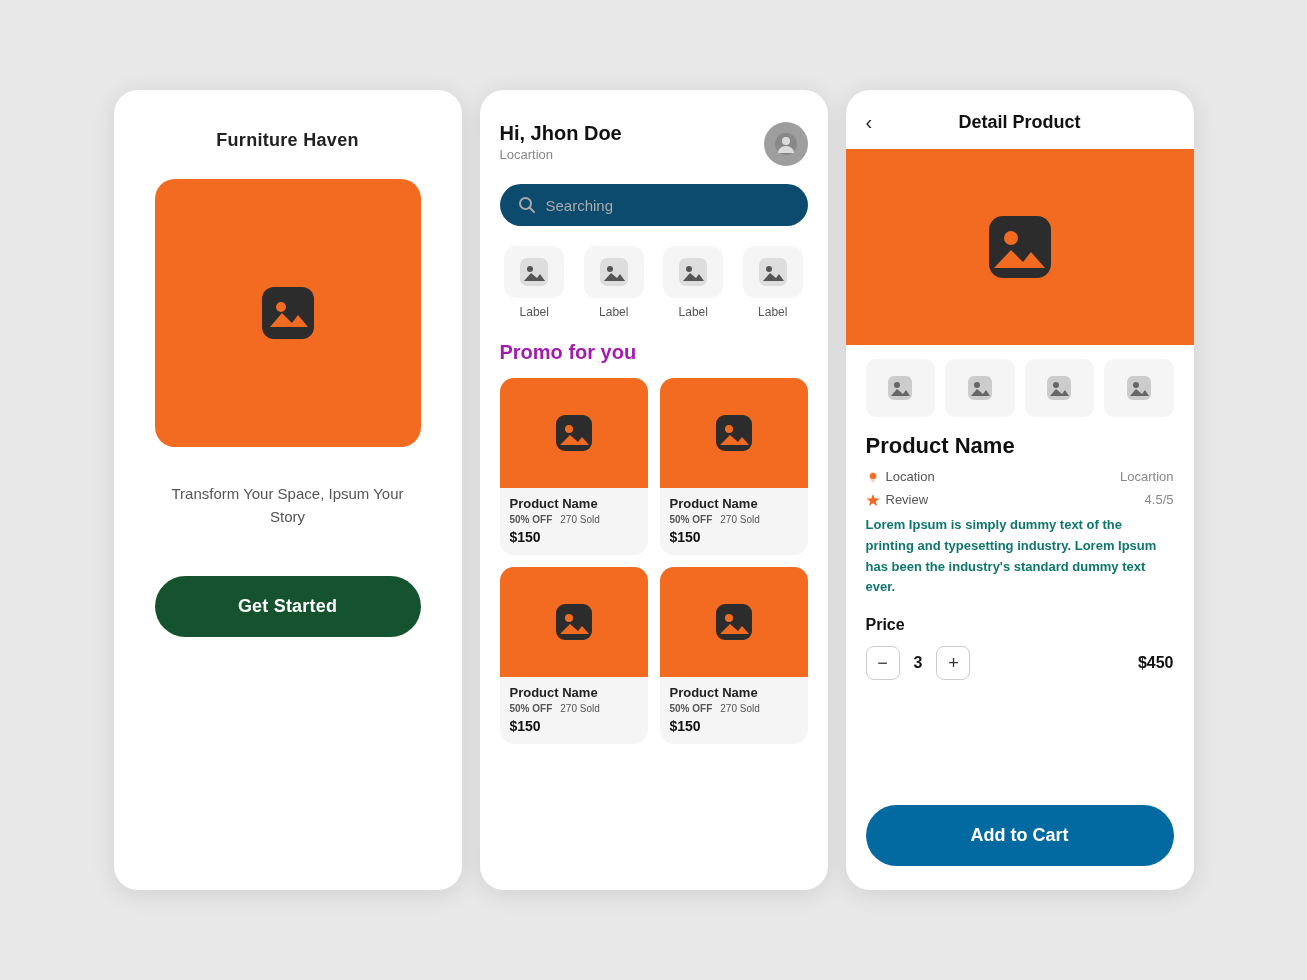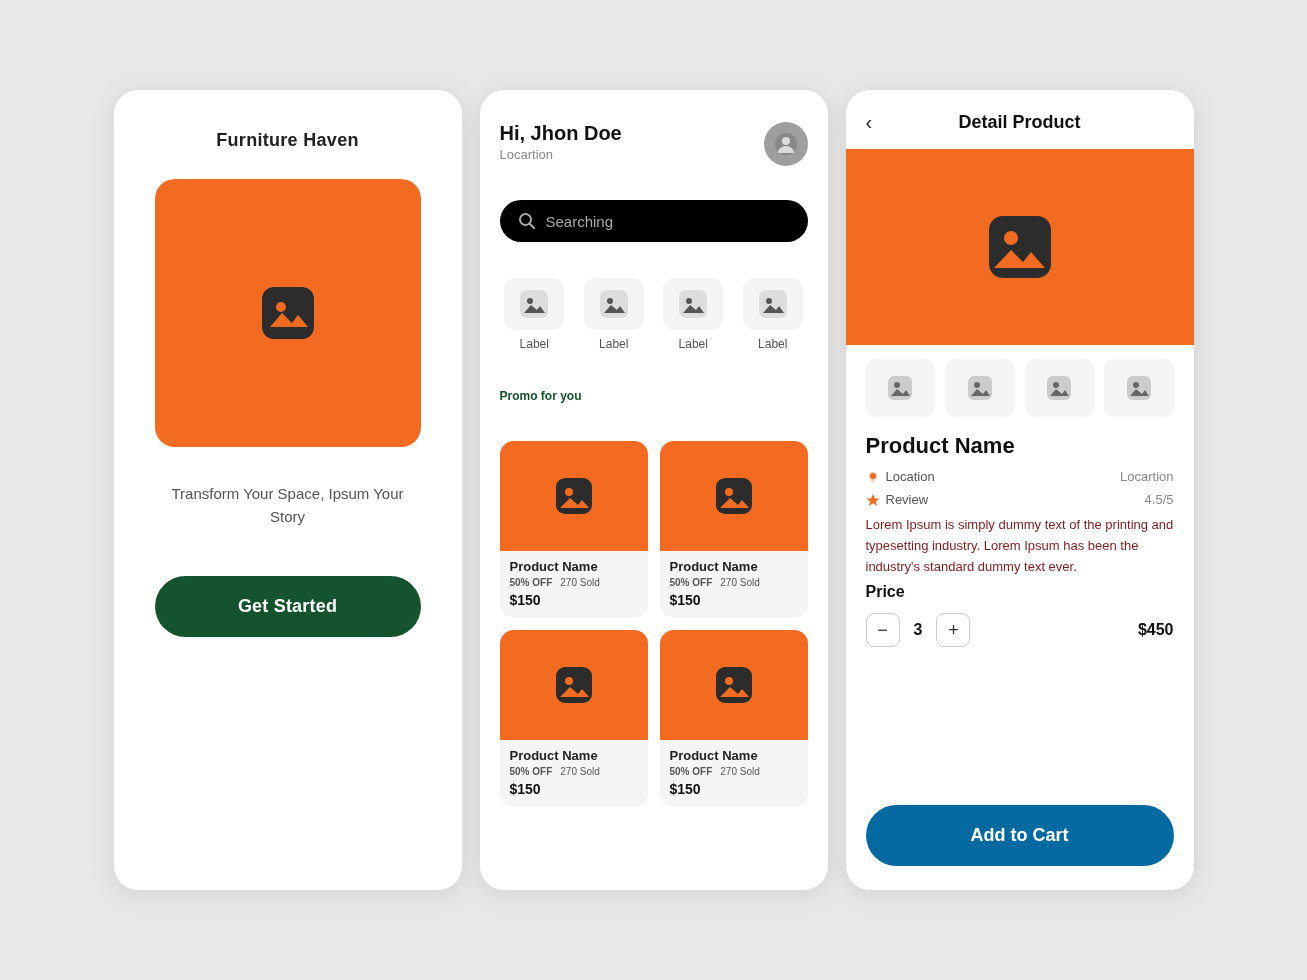--- a/index.html
+++ b/index.html
@@ -81,21 +81,21 @@
       letter-spacing: 0.2px;
     }
 
     
     .screen2 {
       width: 348px;
       min-height: 800px;
       padding: 32px 20px 28px;
       display: flex;
       flex-direction: column;
-      gap: 16px;
+      gap: 0;
     }
     .home-header {
       display: flex;
       justify-content: space-between;
       align-items: flex-start;
       margin-bottom: 18px;
     }
     .home-greeting-name {
       font-size: 20px;
       font-weight: 800;
@@ -111,21 +111,21 @@
       height: 44px;
       background: #9e9e9e;
       border-radius: 50%;
       display: flex;
       align-items: center;
       justify-content: center;
     }
     .search-bar {
       display: flex;
       align-items: center;
-      background: #000000;
+      background: #0c4a6e;
       border-radius: 50px;
       padding: 12px 18px;
       gap: 10px;
       margin-bottom: 20px;
     }
     .search-text {
       font-size: 15px;
       color: #aaa;
     }
     .category-row {
@@ -147,24 +147,24 @@
       border-radius: 12px;
       display: flex;
       align-items: center;
       justify-content: center;
     }
     .category-label {
       font-size: 12px;
       color: #555;
     }
     .section-title {
-      font-size: 12px;
-      font-weight: 700;
-      color: #14532d;
-      margin-bottom: 22px;
+      font-size: 20px;
+      font-weight: 700;
+      color: #a21caf;
+      margin-bottom: 14px;
     }
     .products-grid {
       display: grid;
       grid-template-columns: 1fr 1fr;
       gap: 12px;
     }
     .product-card {
       background: #f5f5f5;
       border-radius: 14px;
       overflow: hidden;
@@ -280,23 +280,24 @@
       gap: 6px;
       font-size: 13px;
       color: #555;
     }
     .detail-meta-right {
       font-size: 13px;
       color: #888;
     }
     .detail-desc {
       font-size: 13px;
-      color: #7f1d1d;
+      color: #0f766e;
       line-height: 1.6;
-      margin-bottom: 6px;
+      margin-bottom: 18px;
+      font-weight: bold;
     }
     .detail-price-label {
       font-size: 16px;
       font-weight: 700;
       color: #111;
       margin-bottom: 12px;
     }
     .detail-qty-row {
       display: flex;
       align-items: center;

